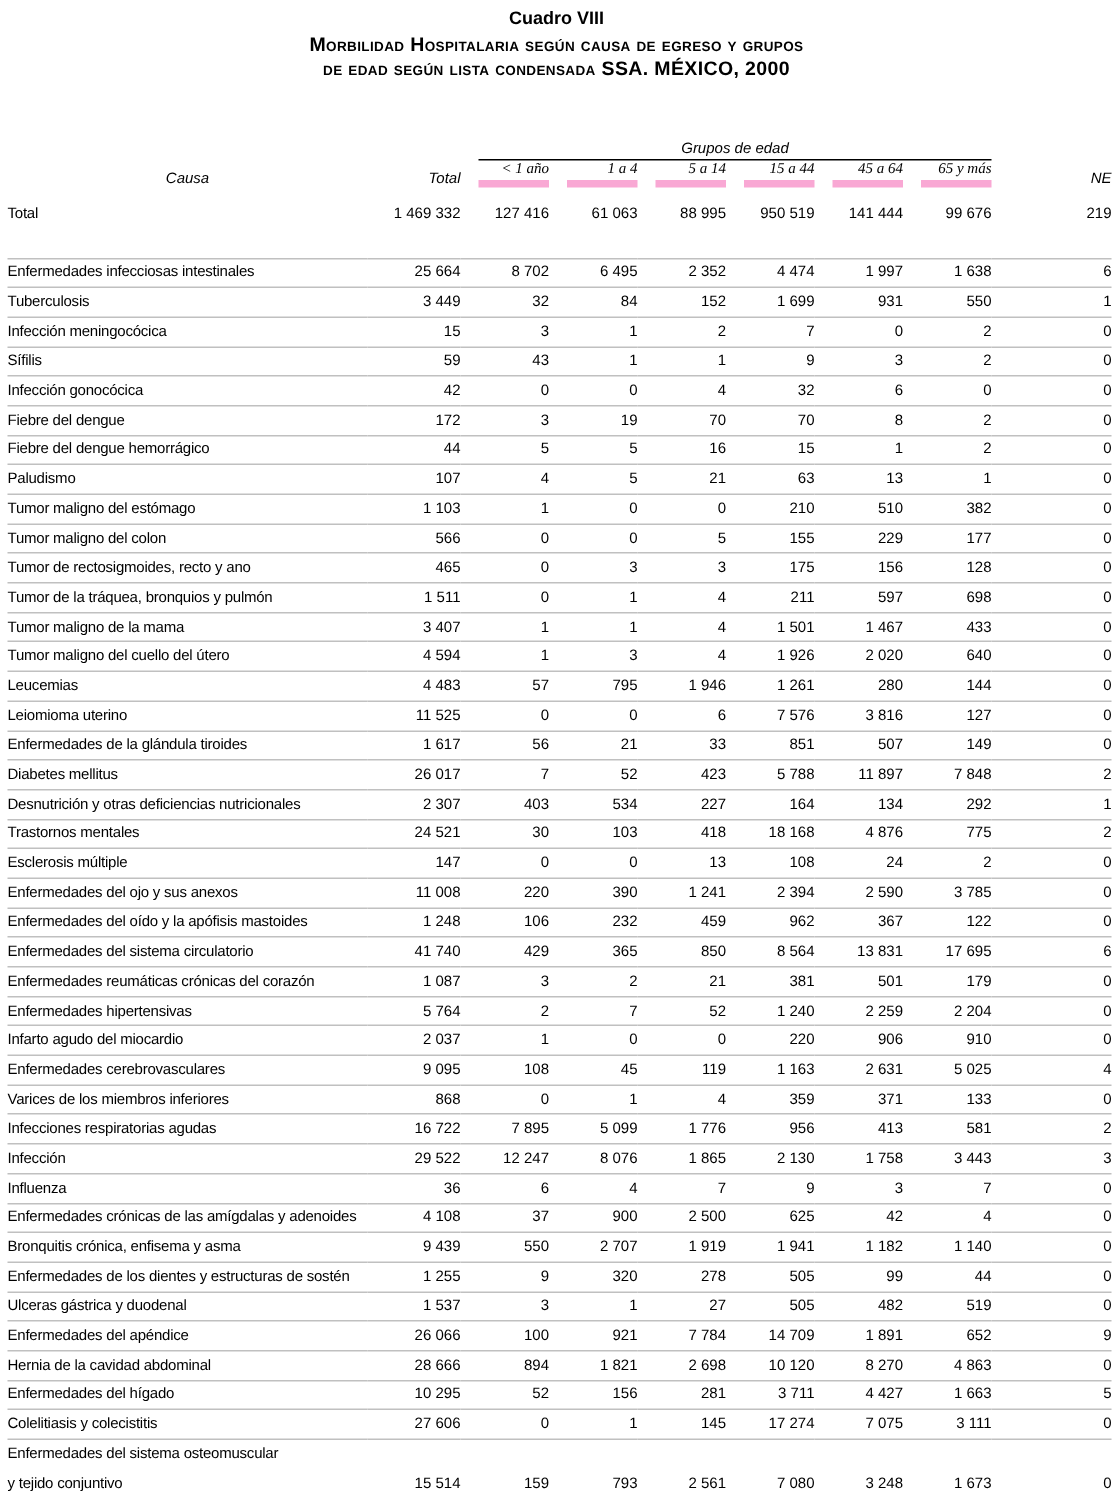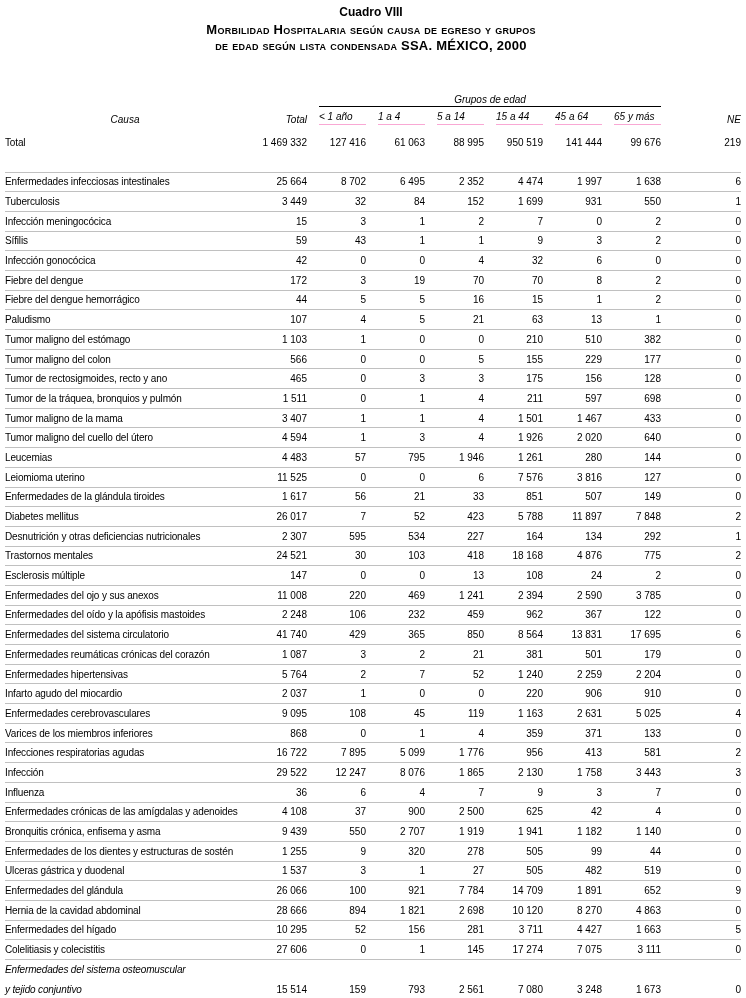--- a/index.html
+++ b/index.html
@@ -37,35 +37,35 @@
   td.grupos div {
     border-bottom: 1px solid #000; margin-left: 12px;
     padding-bottom: 1px; text-align: center; font-style: italic; margin-top: 28px;
   }
   tr.hdr { height: 18px; }
   tr.hdr td { font-style: italic; vertical-align: bottom; }
   td.h-causa { text-align: center;  padding-bottom: 3px; }
   td.h-total { text-align: right; padding-bottom: 3px; }
   td.h-ne    { text-align: right; padding-bottom: 3px; }
   td.age-hdr div {
-    border-bottom: 1px solid #f9a8d4; margin-left: 12px;
-    padding-bottom: 2px; 
+    border-bottom: 5px solid #f9a8d4; margin-left: 12px;
+    padding-bottom: 2px; text-align: right; font-family: Liberation Serif, serif;
   }
 
   tr.total-row { height: 34px; }
   tr.total-row td { vertical-align: middle; }
   tr.sp { height: 13px; }
   tr.sp td { border-bottom: 1px solid #c0c0c0; }
 
   tr.r { height: 19.7px; }
   tr.r td { border-bottom: 1px solid #c0c0c0; vertical-align: middle; }
   tr.r2 { height: 39.4px; }
   tr.r2 td { vertical-align: bottom; }
   tr.r2 td.num { padding-bottom: 4px; }
-  tr.r2 td.causa div { line-height: 19.5px; font-style: italic; }
+  tr.r2 td.causa div { line-height: 19.5px; }
 
   td.causa { text-align: left; letter-spacing: -0.15px; white-space: nowrap; }
   td.num   { text-align: right; white-space: nowrap; }
 </style>
 </head>
 <body>
 
 <div class="page">
 
   <div class="title">Cuadro VIII</div>
@@ -330,21 +330,21 @@
           <td class="num">52</td>
           <td class="num">423</td>
           <td class="num">5 788</td>
           <td class="num">11 897</td>
           <td class="num">7 848</td>
           <td class="num">2</td>
         </tr>
         <tr class="r">
           <td class="causa">Desnutrición y otras deficiencias nutricionales</td>
           <td class="num">2 307</td>
-          <td class="num">595</td>
+          <td class="num">403</td>
           <td class="num">534</td>
           <td class="num">227</td>
           <td class="num">164</td>
           <td class="num">134</td>
           <td class="num">292</td>
           <td class="num">1</td>
         </tr>
         <tr class="r">
           <td class="causa">Trastornos mentales</td>
           <td class="num">24 521</td>
@@ -364,30 +364,30 @@
           <td class="num">13</td>
           <td class="num">108</td>
           <td class="num">24</td>
           <td class="num">2</td>
           <td class="num">0</td>
         </tr>
         <tr class="r">
           <td class="causa">Enfermedades del ojo y sus anexos</td>
           <td class="num">11 008</td>
           <td class="num">220</td>
-          <td class="num">469</td>
+          <td class="num">390</td>
           <td class="num">1 241</td>
           <td class="num">2 394</td>
           <td class="num">2 590</td>
           <td class="num">3 785</td>
           <td class="num">0</td>
         </tr>
         <tr class="r">
           <td class="causa">Enfermedades del oído y la apófisis mastoides</td>
-          <td class="num">2 248</td>
+          <td class="num">1 248</td>
           <td class="num">106</td>
           <td class="num">232</td>
           <td class="num">459</td>
           <td class="num">962</td>
           <td class="num">367</td>
           <td class="num">122</td>
           <td class="num">0</td>
         </tr>
         <tr class="r">
           <td class="causa">Enfermedades del sistema circulatorio</td>
@@ -526,21 +526,21 @@
           <td class="num">1 537</td>
           <td class="num">3</td>
           <td class="num">1</td>
           <td class="num">27</td>
           <td class="num">505</td>
           <td class="num">482</td>
           <td class="num">519</td>
           <td class="num">0</td>
         </tr>
         <tr class="r">
-          <td class="causa">Enfermedades del glándula</td>
+          <td class="causa">Enfermedades del apéndice</td>
           <td class="num">26 066</td>
           <td class="num">100</td>
           <td class="num">921</td>
           <td class="num">7 784</td>
           <td class="num">14 709</td>
           <td class="num">1 891</td>
           <td class="num">652</td>
           <td class="num">9</td>
         </tr>
         <tr class="r">

